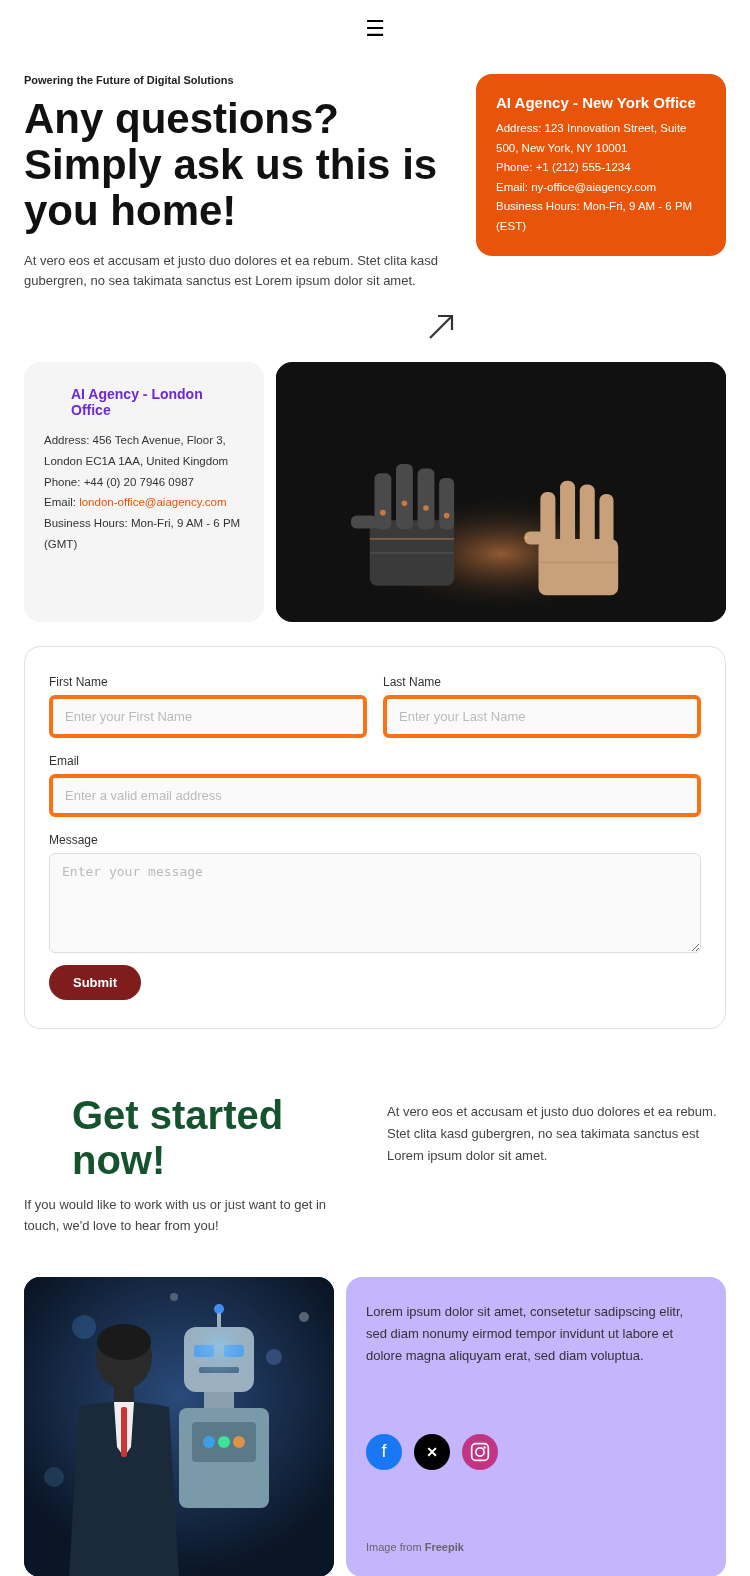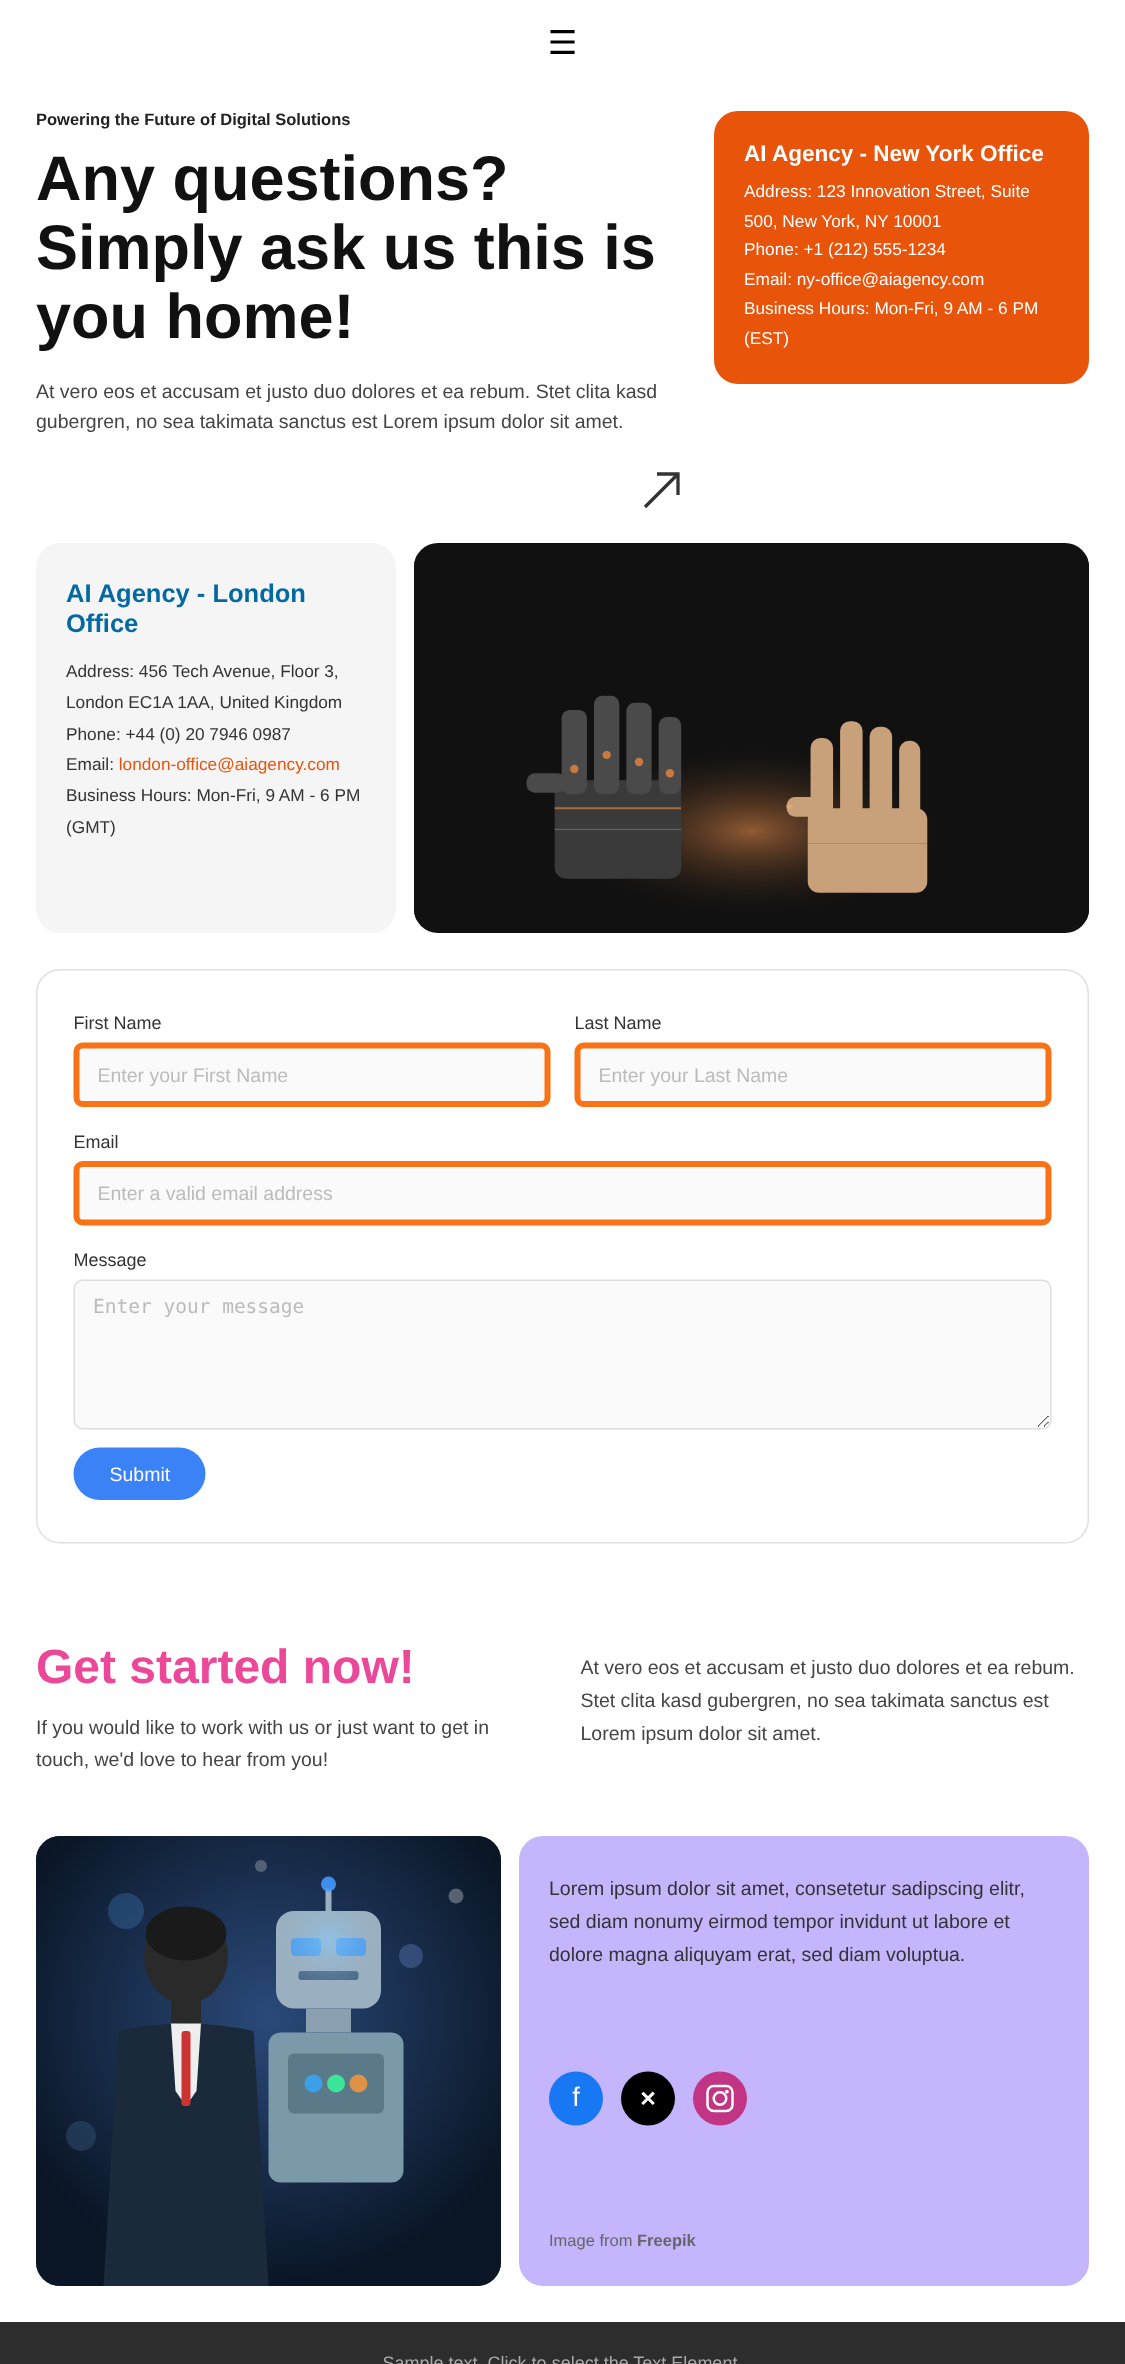--- a/index.html
+++ b/index.html
@@ -80,24 +80,25 @@
     }
     .london-office-card {
       background: #f5f5f5;
       border-radius: 16px;
       padding: 24px 20px;
       width: 240px;
       flex-shrink: 0;
       margin: 0 12px 0 24px;
     }
     .london-office-title {
-      font-size: 17px;
+      font-size: 14px;
       font-weight: bold;
       margin-bottom: 12px;
-      color: #0369a1;
+      color: #6d28d9;
+      margin-left: 27px;
     }
     .london-office-details {
       font-size: 11.5px;
       line-height: 1.8;
       color: #333;
     }
     .london-email-link {
       color: #E8540A;
       text-decoration: none;
     }
@@ -156,46 +157,47 @@
       font-size: 13px;
       color: #999;
       background: #fafafa;
       min-height: 100px;
       resize: vertical;
       outline: none;
       width: 100%;
     }
     .form-textarea::placeholder { color: #bbb; }
     .submit-btn {
-      background: #3b82f6;
+      background: #7f1d1d;
       color: #fff;
       border: none;
       border-radius: 20px;
       padding: 10px 24px;
       font-size: 13px;
-      font-weight: normal;
+      font-weight: bold;
       cursor: pointer;
       margin-top: 12px;
     }
 
     
     .get-started-section {
       display: flex;
       gap: 24px;
       padding: 40px 24px;
       align-items: flex-start;
     }
     .get-started-left {
       flex: 1;
     }
     .get-started-title {
-      font-size: 32px;
+      font-size: 40px;
       font-weight: 900;
-      color: #ec4899;
+      color: #14532d;
       margin-bottom: 12px;
+      margin-left: 48px;
     }
     .get-started-subtitle {
       font-size: 13px;
       color: #444;
       line-height: 1.6;
     }
     .get-started-right {
       flex: 1;
       font-size: 13px;
       color: #444;

